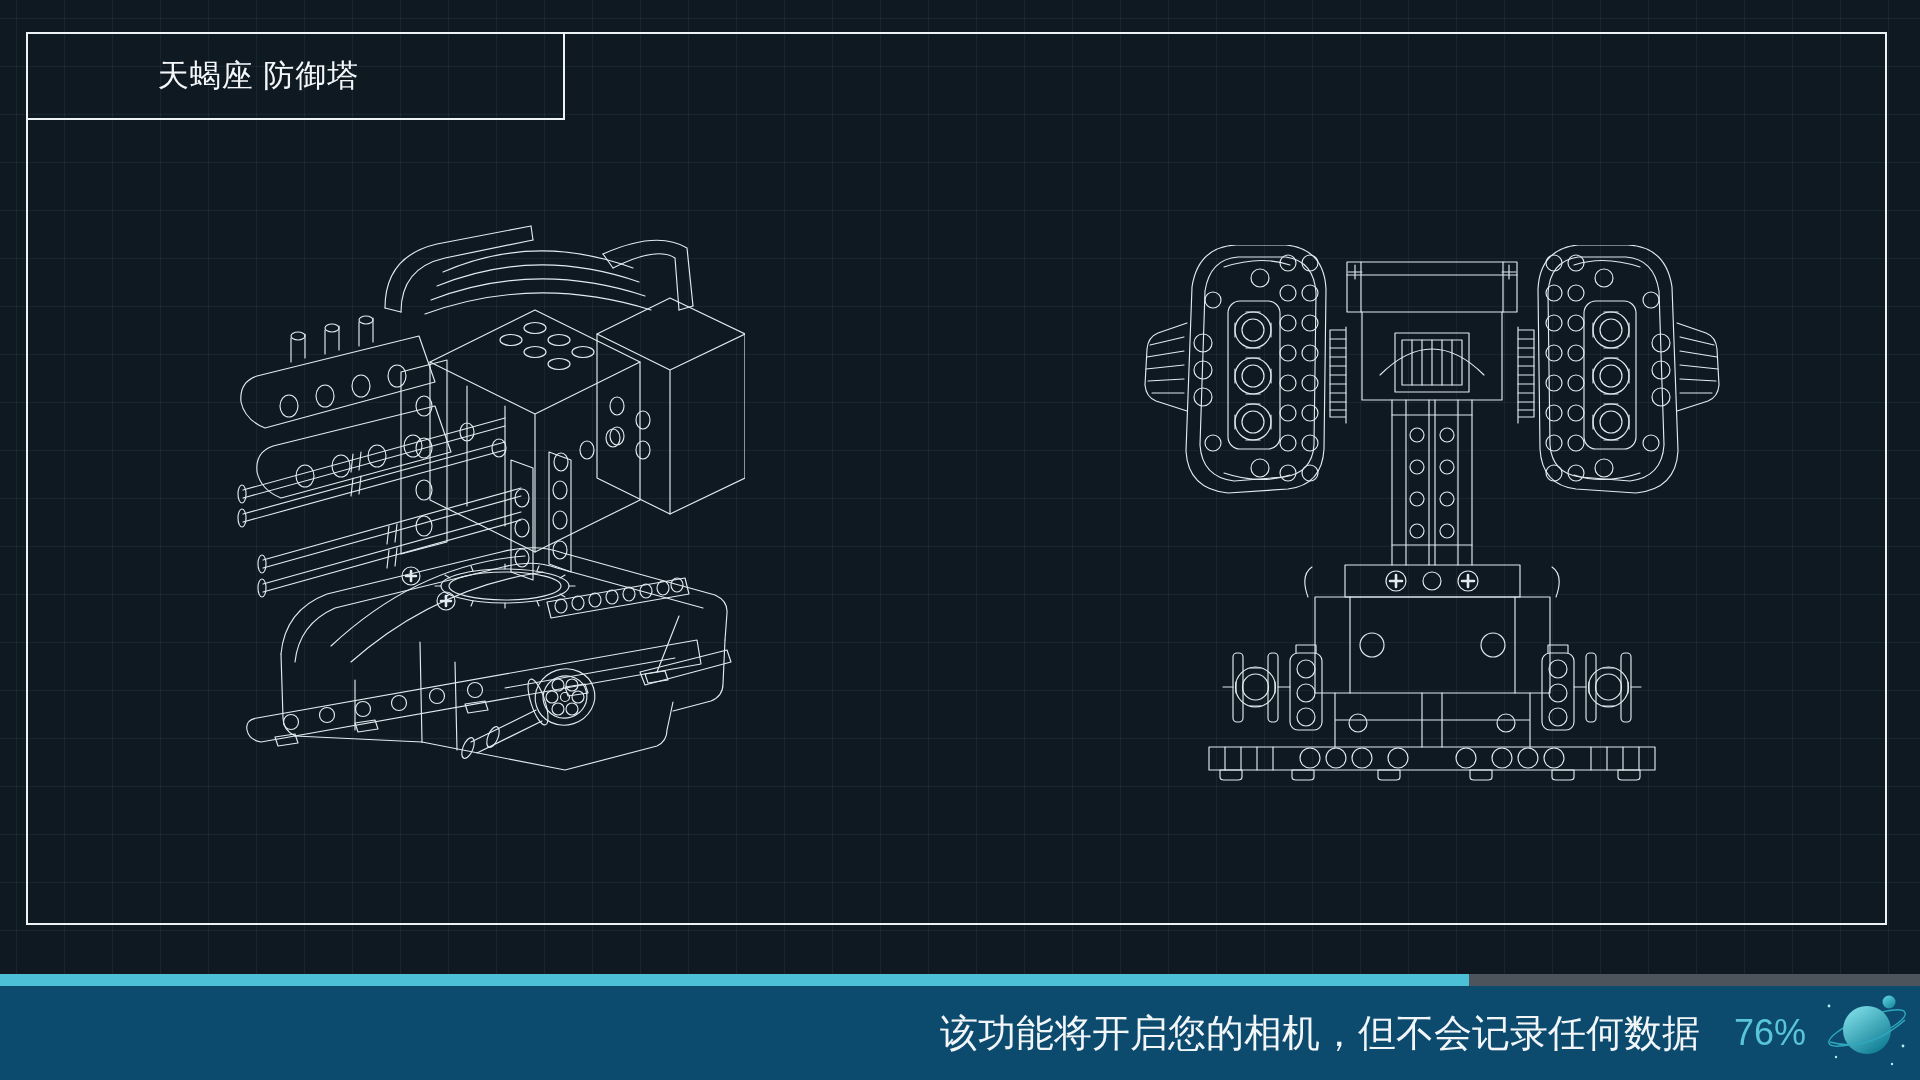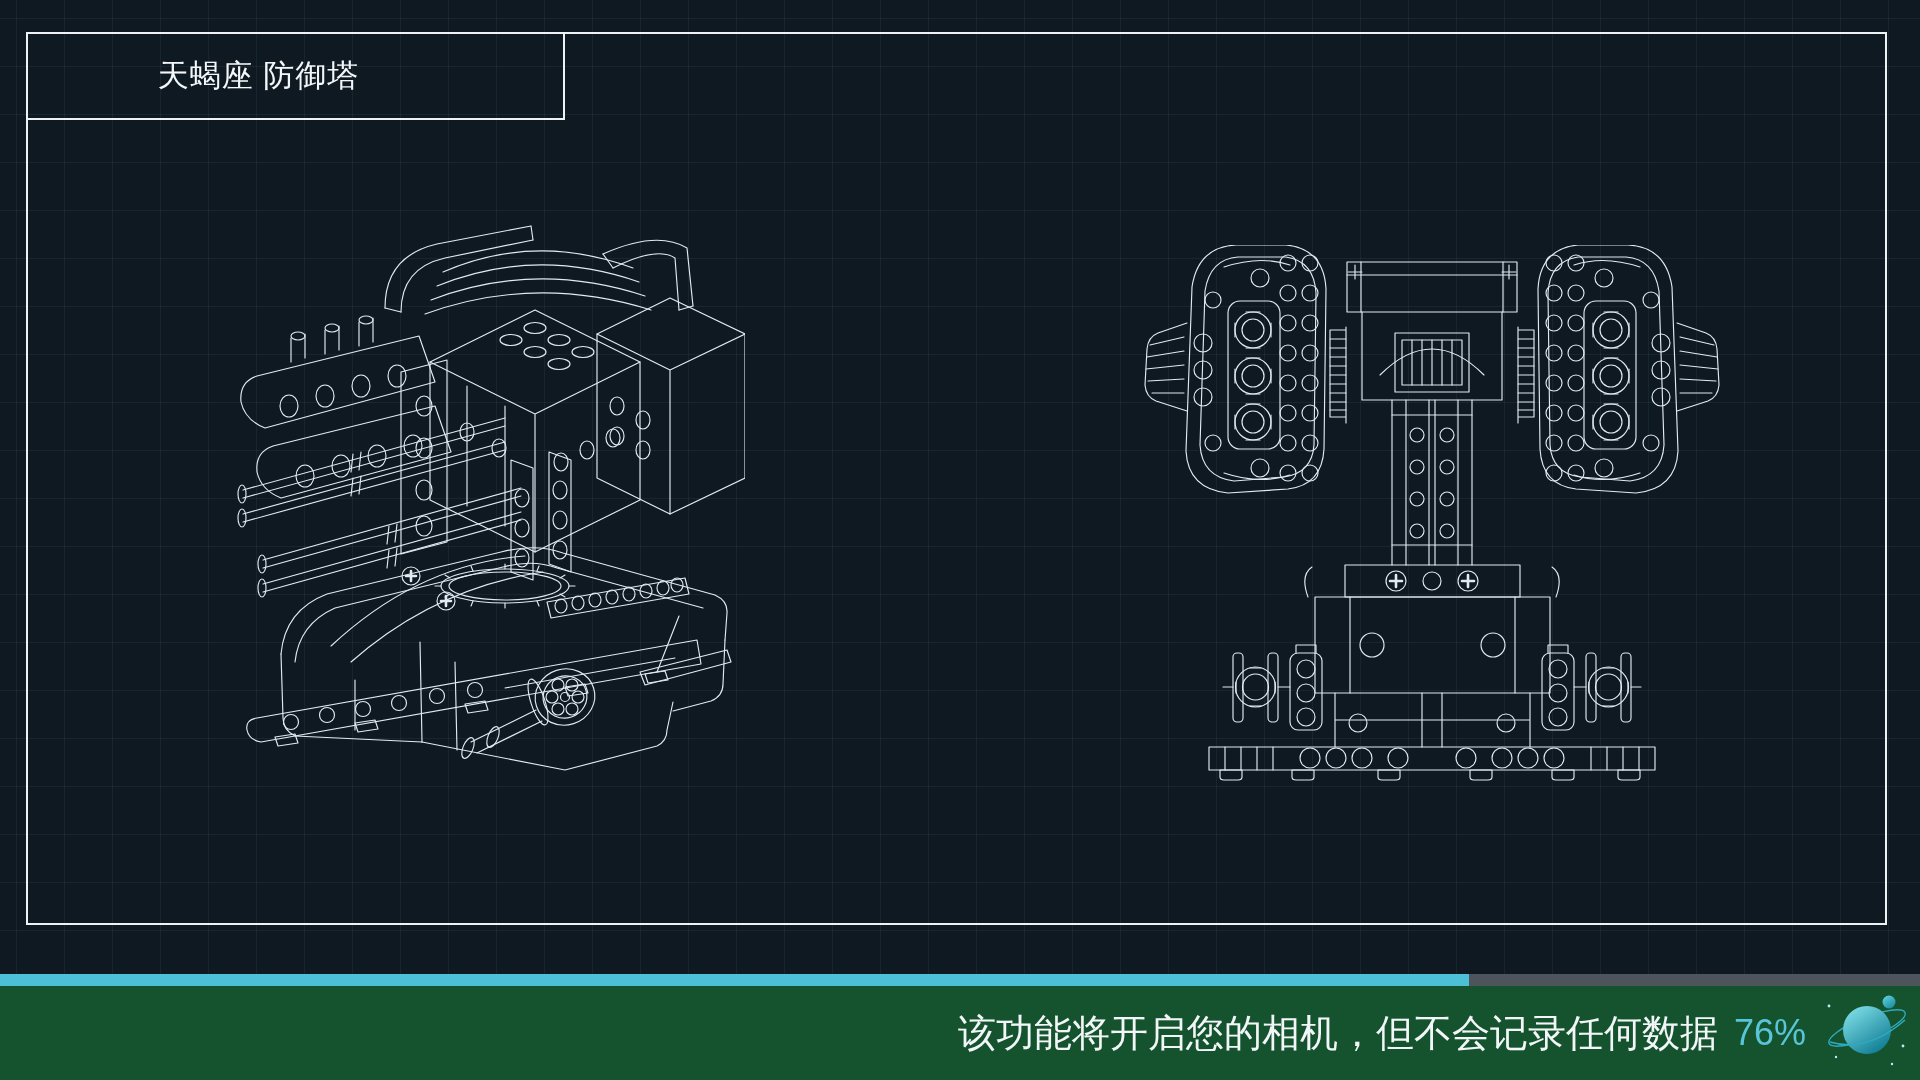--- a/index.html
+++ b/index.html
@@ -16,25 +16,25 @@
     border:2px solid #edf2f5;box-sizing:border-box;display:flex;align-items:center;
     justify-content:center;padding-right:74px;}
   .title-box span{color:#f3f7f9;font-size:31px;letter-spacing:1px;white-space:nowrap;}
   svg.draw{position:absolute;}
   svg.draw.left{left:205px;top:210px;}
   svg.draw.right{left:1140px;top:245px;}
   .bp{stroke:#e2eaf0;fill:none;stroke-width:1.15;stroke-linecap:round;stroke-linejoin:round;}
   .bp2{stroke:#e2eaf0;fill:none;stroke-width:2.6;stroke-linecap:round;}
   .progress{position:absolute;left:0;top:974px;width:1920px;height:12px;background:#4e545b;}
   .progress-fill{height:100%;width:76.5%;background:#4bc0d6;}
-  .footer{position:absolute;left:0;top:986px;width:1920px;height:94px;background:#14532d;
+  .footer{position:absolute;left:0;top:986px;width:1920px;height:94px;background:#0c4a6e;
     display:flex;align-items:center;justify-content:flex-end;gap:16px;
     padding-right:10px;box-sizing:border-box;}
   .footer .msg{color:#f2f6f8;font-size:38px;white-space:nowrap;}
-  .footer .pct{color:#58c5d9;font-size:36px;margin-left:0;}
+  .footer .pct{color:#58c5d9;font-size:36px;margin-left:18px;}
   .planet{flex:0 0 auto;}
 </style>
 </head>
 <body>
 
 <div class="stage">
 
   <div class="frame"></div>
 
   <div class="title-box">

